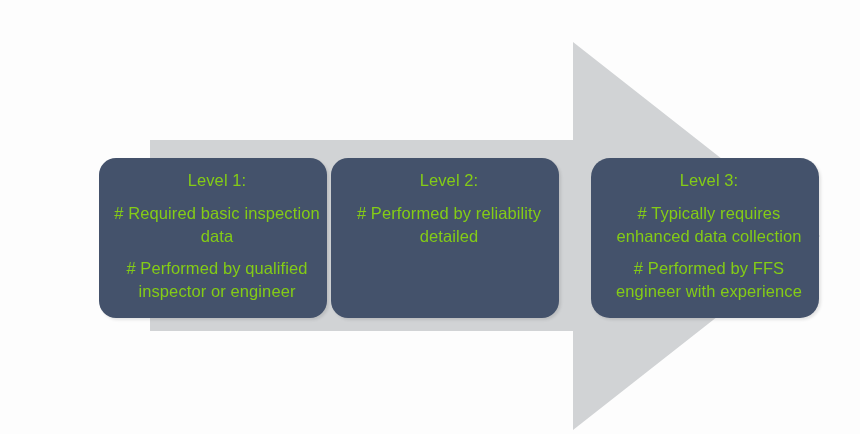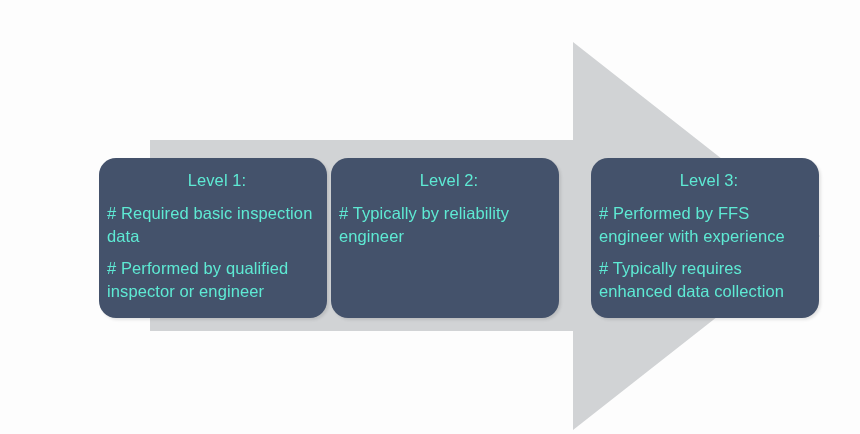--- a/index.html
+++ b/index.html
@@ -36,39 +36,39 @@
     top: 158px;
     width: 228px;
     height: 160px;
     background: #44526b;
     border-radius: 17px;
     box-sizing: border-box;
     padding: 12px 0 8px 8px;
     display: flex;
     flex-direction: column;
     align-items: center;
-    color: #5eead4;
+    color: #84cc16;
     box-shadow: 2px 2px 3px rgba(0,0,0,0.10);
   }
   .level-box.box-1 { left: 99px; }
   .level-box.box-2 { left: 331px; }
-  .level-box.box-3 { left: 591px; }
+  .level-box.box-3 { left: 591px; border-radius: 19px; }
 
   .box-title {
     font-size: 16.5px;
     line-height: 21px;
     text-align: center;
     font-weight: 400;
     letter-spacing: 0.1px;
     margin-bottom: 11px;
   }
   .box-bullet {
     font-size: 16.5px;
     line-height: 23px;
-    text-align: left;
+    text-align: center;
     font-weight: 400;
     letter-spacing: 0.1px;
     width: 100%;
     margin-bottom: 9px;
   }
   .box-bullet:last-child {
     margin-bottom: 0;
   }
 </style>
 </head>
@@ -83,23 +83,23 @@
   <div id="boxes-layer">
 
     <div class="level-box box-1">
       <div class="box-title">Level 1:</div>
       <div class="box-bullet"># Required basic inspection data</div>
       <div class="box-bullet"># Performed by qualified inspector or engineer</div>
     </div>
 
     <div class="level-box box-2">
       <div class="box-title">Level 2:</div>
-      <div class="box-bullet"># Typically by reliability engineer</div>
+      <div class="box-bullet"># Performed by reliability detailed</div>
     </div>
 
     <div class="level-box box-3">
       <div class="box-title">Level 3:</div>
+      <div class="box-bullet"># Typically requires enhanced data collection</div>
       <div class="box-bullet"># Performed by FFS engineer with experience</div>
-      <div class="box-bullet"># Typically requires enhanced data collection</div>
     </div>
 
   </div>
 </div>
 
 </body></html>

